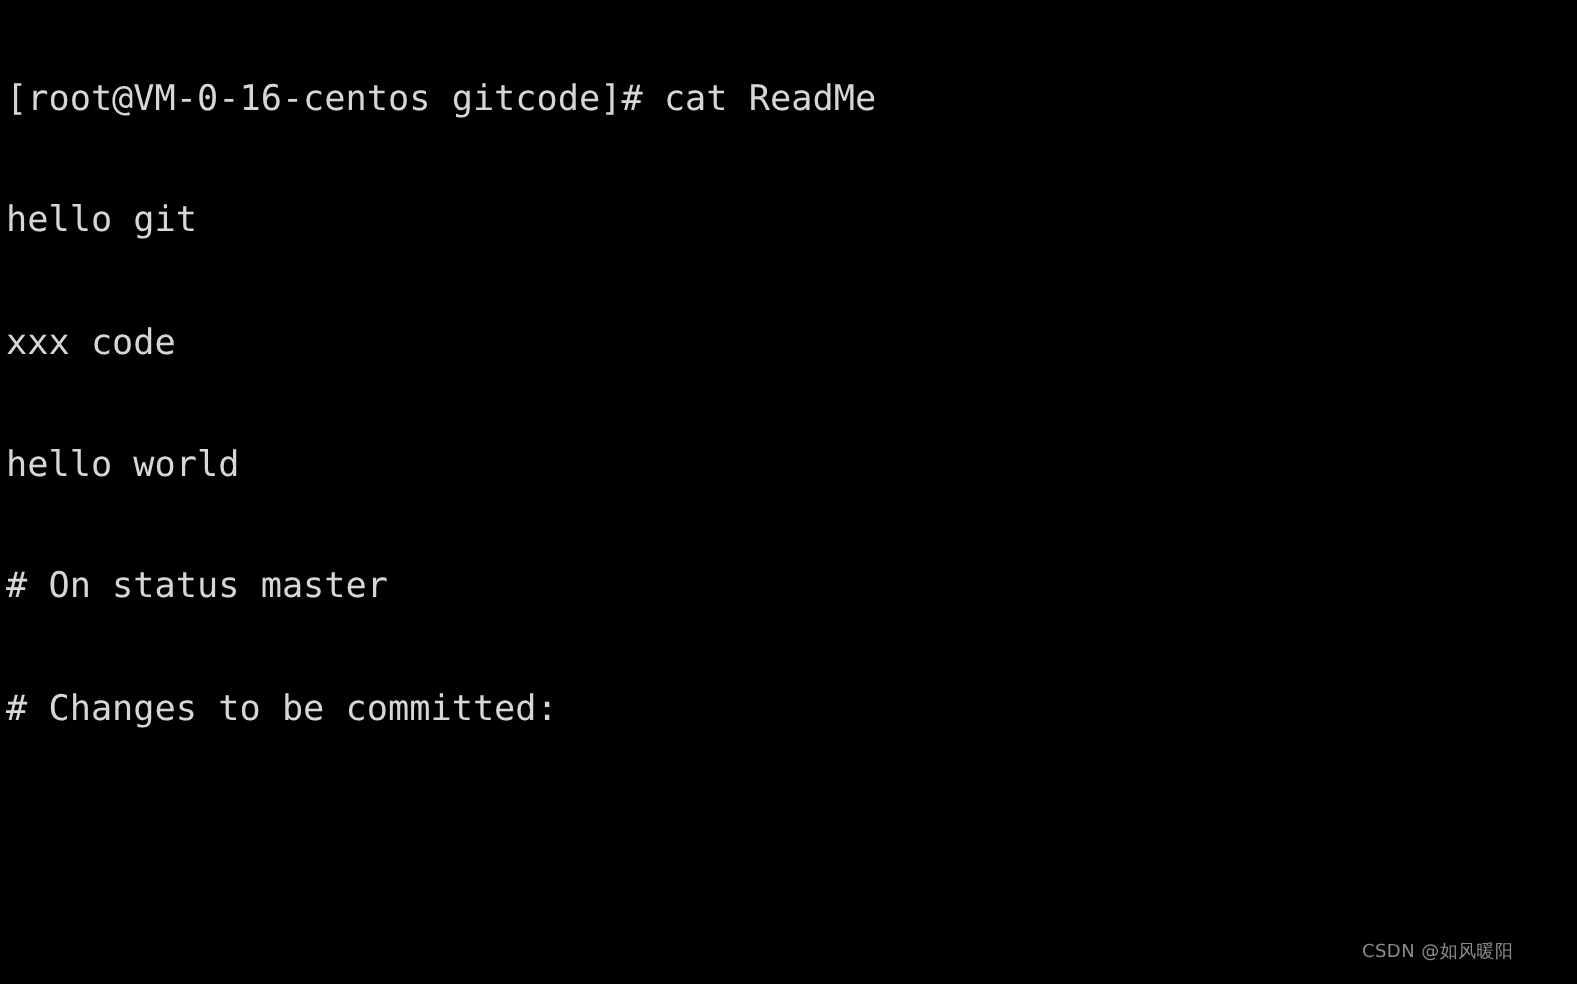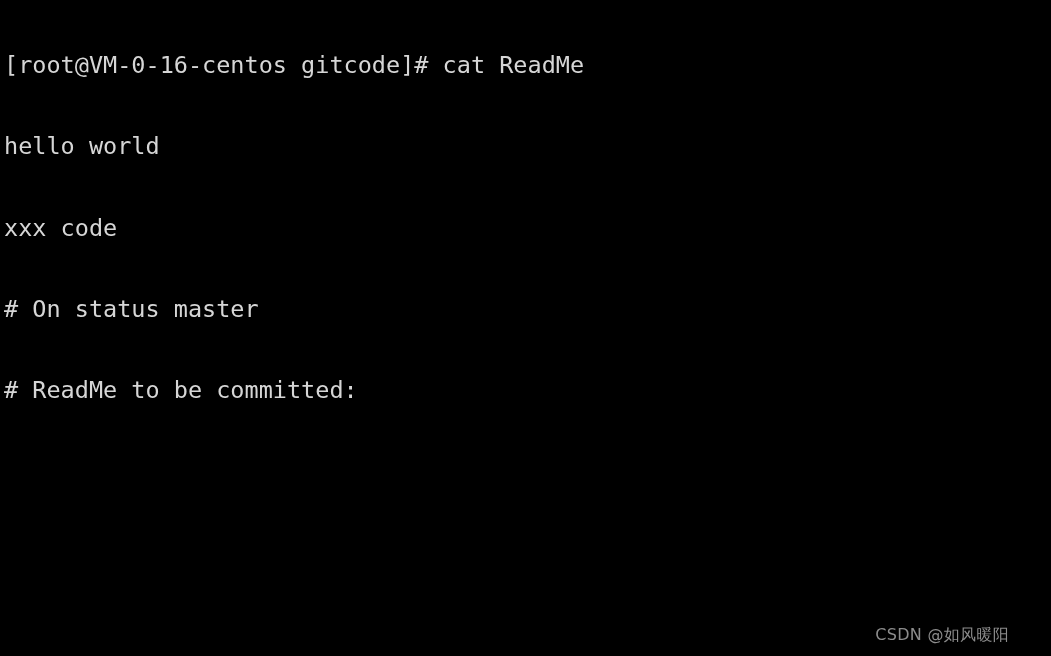--- a/index.html
+++ b/index.html
@@ -29,36 +29,37 @@
   .line {
     height: 27.1px;
     white-space: pre;
     letter-spacing: 0px;
   }
   #watermark {
     position: absolute;
     right: 10px;
     bottom: 8px;
     font-family: "DejaVu Sans", "Liberation Sans", sans-serif;
-    font-size: 16px;
+    font-size: 12px;
     color: #8c8c8c;
     white-space: pre;
     letter-spacing: 0.3px;
   }
 </style>
 </head>
 <body>
 
 <div id="terminal">
   <div id="screen">
     <div class="line">[root@VM-0-16-centos gitcode]# cat ReadMe</div>
+    <div class="line">hello git</div>
+    <div class="line">xxx code</div>
     <div class="line">hello world</div>
-    <div class="line">xxx code</div>
     <div class="line"># On status master</div>
-    <div class="line"># ReadMe to be committed:</div>
+    <div class="line"># Changes to be committed:</div>
     
     
     
     
     
     
     
     
     
     

